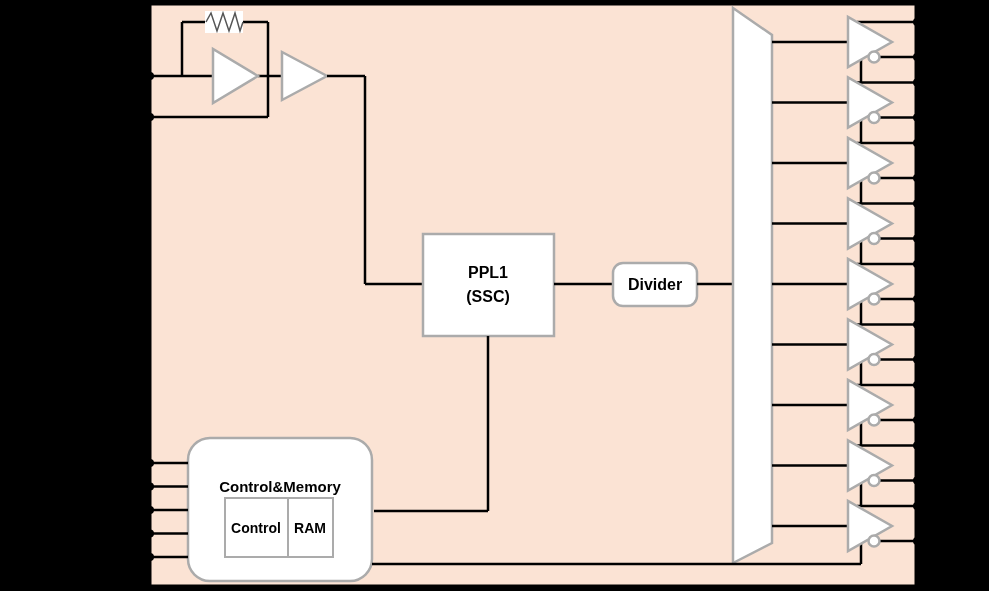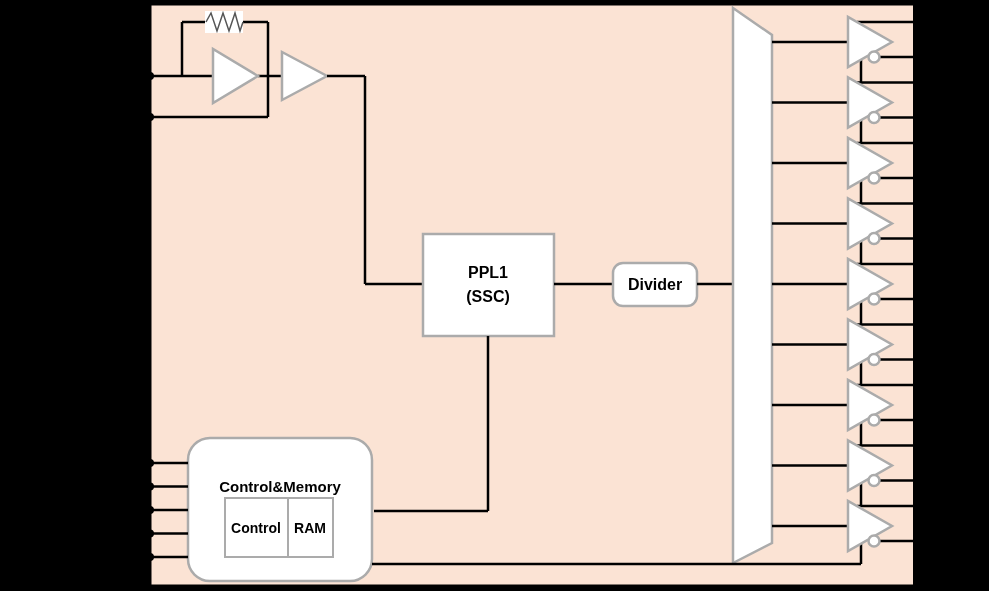--- a/index.html
+++ b/index.html
@@ -5,21 +5,21 @@
   :root{
     --bg:#000000;
     --chip-fill:#fbe3d4;
     --wire:#000000;
     --shape-fill:#ffffff;
     --shape-border:#ababab;
   }
   html,body{margin:0;padding:0;background:var(--bg);}
   .stage{
     position:relative;
-    width:913px;height:591px;
+    width:989px;height:591px;
     background:var(--bg);
     overflow:hidden;
   }
   svg{display:block;}
   svg text{
     font-family:"Liberation Sans", sans-serif;
     font-weight:bold;
     fill:#000;
   }
   .wire{stroke:var(--wire);stroke-width:2.5;fill:none;}

